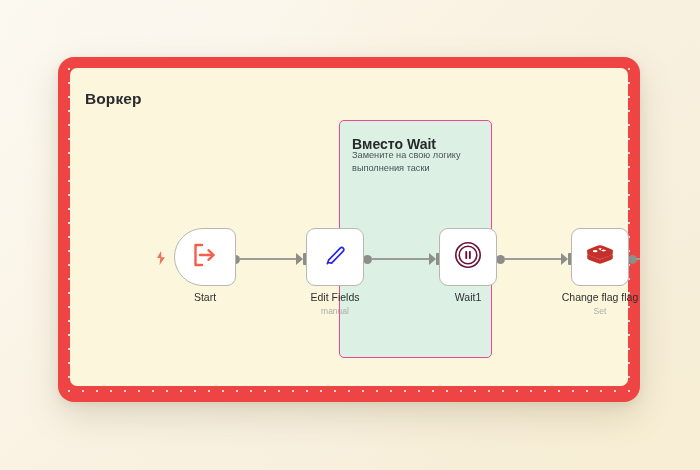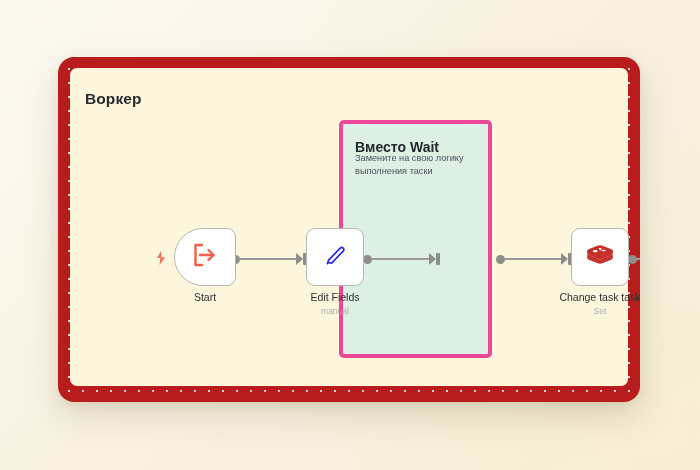--- a/index.html
+++ b/index.html
@@ -11,21 +11,21 @@
       radial-gradient(ellipse 70% 60% at 92% 92%, #f7eed4 0%, rgba(247,238,212,0) 62%),
       linear-gradient(135deg, #fdfaf2 0%, #f9f2e2 45%, #f6ecd6 100%);
     position: relative;
   }
 
   
   #workflow-card {
     position: absolute;
     left: 58px; top: 57px;
     width: 582px; height: 345px;
-    background: #b91c1c;
+    background: #ef4444;
     border-radius: 16px;
     box-shadow: 0 14px 34px rgba(120,105,70,.20), 0 3px 10px rgba(120,105,70,.10);
     overflow: hidden;
   }
   #canvas-dots {
     position: absolute; inset: 0;
     background-image: radial-gradient(#d8d8e2 1px, transparent 1.1px);
     background-size: 14px 14px;
     background-position: 4px 5px;
   }
@@ -43,21 +43,21 @@
     font-size: 15.5px; font-weight: bold; color: #2b2b2f;
     letter-spacing: .1px;
   }
 
   
   #sticky-note {
     position: absolute;
     left: 269px; top: 52px;
     width: 153px; height: 238px;
     background: #ddf0e4;
-    border: 4px solid #ec4899;
+    border: 1px solid #ec4899;
     border-radius: 5px;
   }
   #sticky-title {
     position: absolute; left: 12px; top: 15px;
     font-size: 14px; font-weight: bold; color: #25282c;
   }
   #sticky-body {
     position: absolute; left: 12px; top: 28px; width: 130px;
     font-size: 9.2px; line-height: 1.45; color: #46545c;
   }
@@ -176,37 +176,51 @@
             <path d="M11 3 H4.5 V23 H11" fill="none" stroke="#F2604B" stroke-width="2.4" stroke-linecap="round" stroke-linejoin="round"></path>
             <path d="M9 13 H22" fill="none" stroke="#F2604B" stroke-width="2.4" stroke-linecap="round"></path>
             <path d="M17.5 8.2 L22.6 13 L17.5 17.8" fill="none" stroke="#F2604B" stroke-width="2.4" stroke-linecap="round" stroke-linejoin="round"></path>
           </svg>
         </span>
       </div>
       <div class="node-label">Start</div>
       <div class="node-sublabel"></div>
     </div>
 
+    <div class="node" id="node-wait">
+      <div class="node-box">
+        <span>
+          <svg width="30" height="30" viewBox="0 0 30 30" aria-hidden="true">
+            <circle cx="15" cy="15" r="12.2" fill="none" stroke="#6B1436" stroke-width="1.6"></circle>
+            <circle cx="15" cy="15" r="8.8" fill="none" stroke="#6B1436" stroke-width="1.6"></circle>
+            <rect x="12.3" y="11" width="1.9" height="8" rx=".8" fill="#6B1436"></rect>
+            <rect x="15.9" y="11" width="1.9" height="8" rx=".8" fill="#6B1436"></rect>
+          </svg>
+        </span>
+      </div>
+      <div class="node-label">Wait1</div>
+      <div class="node-sublabel"></div>
+    </div>
 
     <div class="node" id="node-redis">
       <div class="node-box">
         <span>
           <svg width="30" height="28" viewBox="0 0 30 28" aria-hidden="true">
             <g fill="#C6302B">
               <path d="M15 18.4 L2.2 13.6 L2.2 17.1 C2.2 17.9 3 18.4 4.3 19 L13 22.3 C14.2 22.8 15.8 22.8 17 22.3 L25.7 19 C27 18.4 27.8 17.9 27.8 17.1 L27.8 13.6 Z"></path>
               <path d="M15 13.9 L2.2 9.1 L2.2 12.6 C2.2 13.4 3 13.9 4.3 14.5 L13 17.8 C14.2 18.3 15.8 18.3 17 17.8 L25.7 14.5 C27 13.9 27.8 13.4 27.8 12.6 L27.8 9.1 Z"></path>
               <path d="M15 4.2 C13.9 4.2 12.9 4.4 12.2 4.7 L4.3 8 C2.7 8.7 2.2 9.2 2.2 9.9 C2.2 10.6 3 11.1 4.3 11.7 L13 15 C14.2 15.5 15.8 15.5 17 15 L25.7 11.7 C27 11.1 27.8 10.6 27.8 9.9 C27.8 9.2 27.3 8.7 25.7 8 L17.8 4.7 C17.1 4.4 16.1 4.2 15 4.2 Z"></path>
             </g>
             <g fill="#ffffff">
               <path d="M13.1 7.5 L16.6 7 L15.6 9.4 Z"></path>
               <ellipse cx="10.2" cy="10.2" rx="2.4" ry="1.1"></ellipse>
               <path d="M18.6 8.6 L21.4 9.6 L18.6 10.6 L15.9 9.6 Z"></path>
             </g>
           </svg>
         </span>
       </div>
-      <div class="node-label">Change task task</div>
+      <div class="node-label">Change flag flag</div>
       <div class="node-sublabel">Set</div>
     </div>
 
   </div>
 
 </div>
 
 </body></html>

